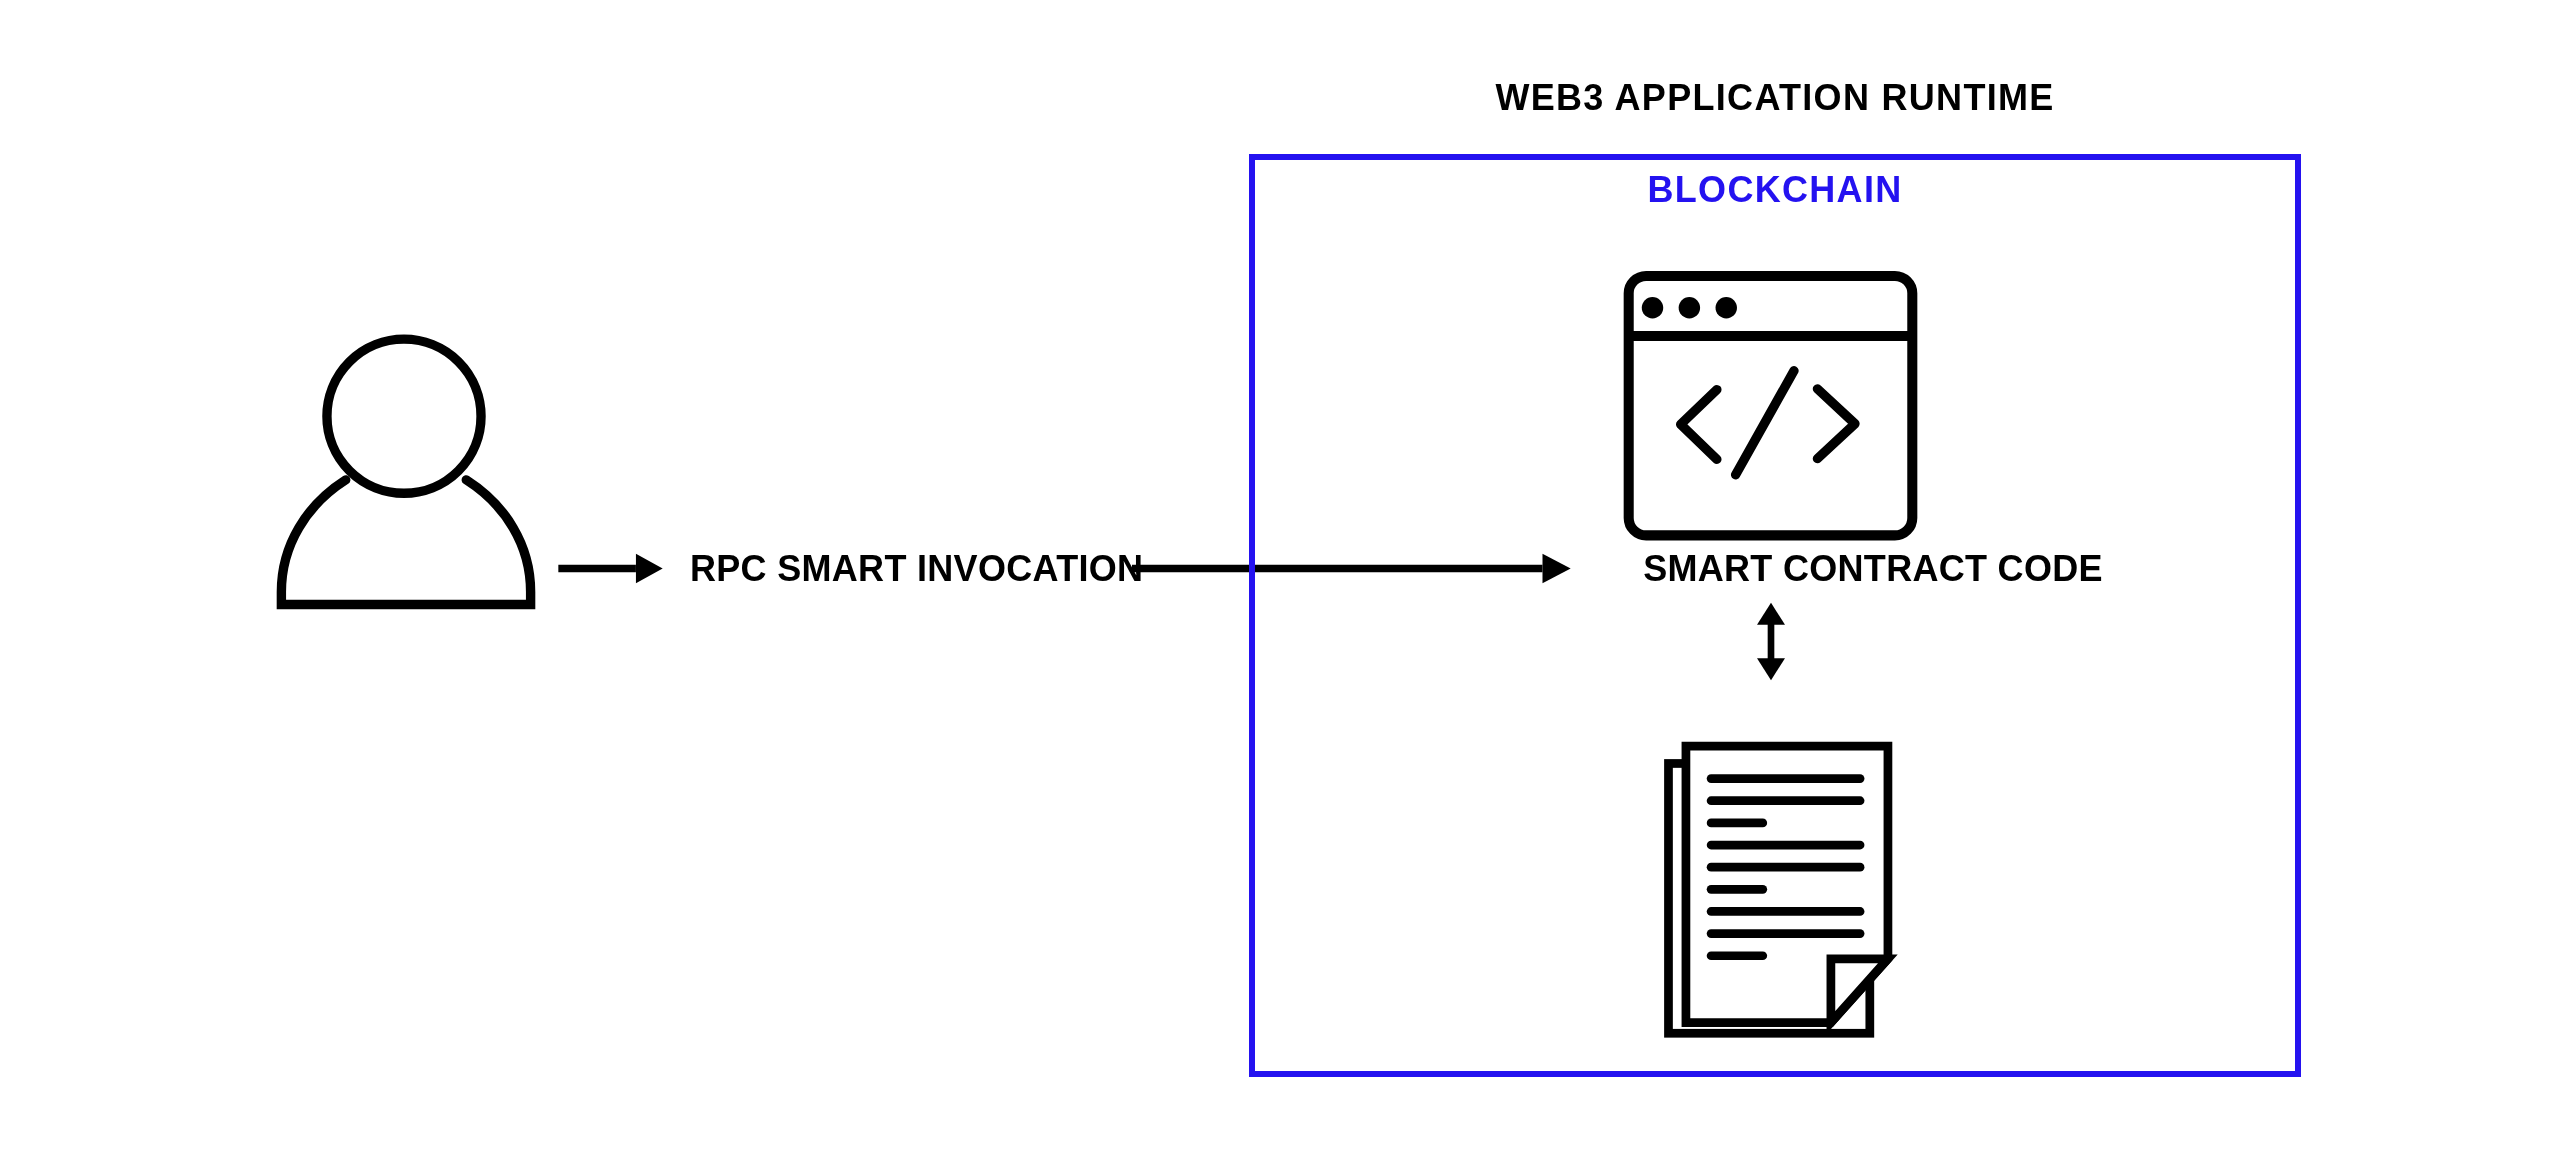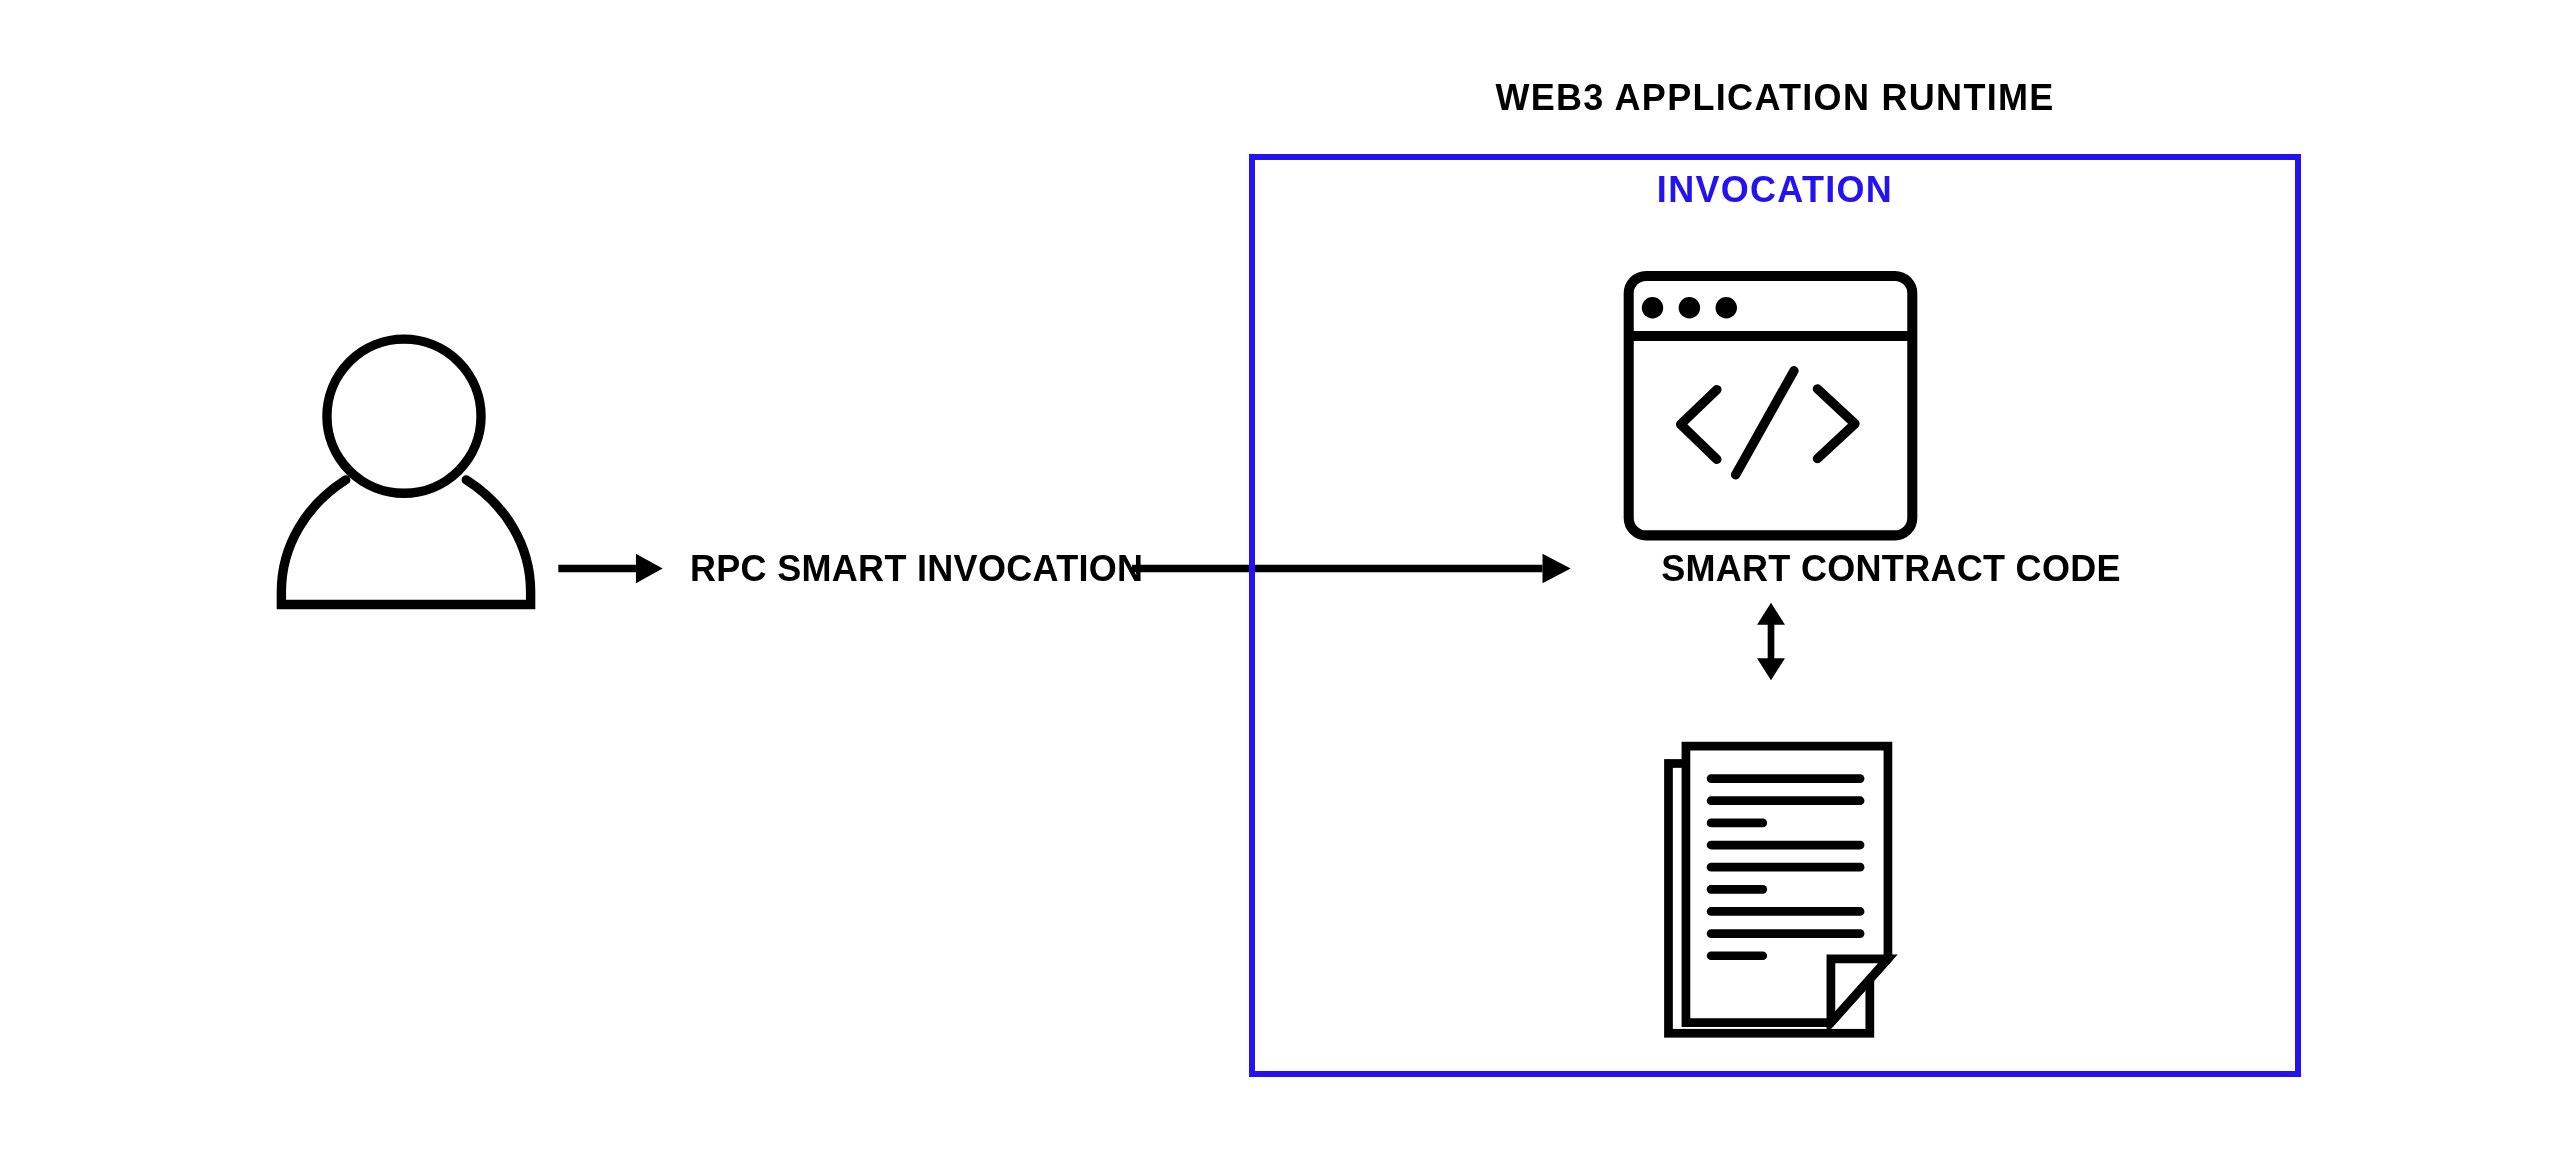--- a/index.html
+++ b/index.html
@@ -20,21 +20,21 @@
     font-weight:700;
     font-size:36px;
     line-height:1;
     letter-spacing:0.3px;
     text-align:center;
     white-space:nowrap;
     color:var(--ink);
   }
   .title{left:1249px;top:80px;width:1052px;letter-spacing:1.3px;}
   .blockchain-label{left:1249px;top:172px;width:1052px;color:var(--accent);letter-spacing:1.3px;}
-  .smart-contract-label{left:1249px;top:551px;width:1248px;margin-left:18px;}
+  .smart-contract-label{left:1249px;top:551px;width:1248px;}
   .ledger-label{left:1249px;top:698px;width:1052px;}
   .rpc-label{left:690px;top:551px;width:402px;}
   .blockchain-box{
     position:absolute;left:1249px;top:154px;width:1052px;height:923px;
     border:6.7px solid var(--accent);
     background:transparent;
   }
   svg{position:absolute;overflow:visible;color:var(--ink);}
   .user-icon{left:272px;top:329px;}
   .arrow-1{left:557px;top:551px;}
@@ -61,21 +61,21 @@
   </svg>
 
   <div class="label rpc-label">RPC SMART INVOCATION</div>
 
   <svg class="arrow-2" width="440" height="35" viewBox="0 0 656 52">
     <line x1="0" y1="26" x2="612" y2="26" stroke="currentColor" stroke-width="11"></line>
     <polygon points="612,4 612,48 654,26" fill="currentColor"></polygon>
   </svg>
 
   <div class="blockchain-box"></div>
-  <div class="label blockchain-label">INVOCATION</div>
+  <div class="label blockchain-label">BLOCKCHAIN</div>
 
   <svg class="browser-icon" width="295" height="272" viewBox="0 0 440 405">
     <rect x="8.5" y="8.5" width="423" height="387" rx="26" fill="none" stroke="currentColor" stroke-width="15"></rect>
     <line x1="10" y1="98" x2="430" y2="98" stroke="currentColor" stroke-width="15"></line>
     <g fill="currentColor">
       <circle cx="44" cy="56" r="16"></circle>
       <circle cx="99" cy="56" r="16"></circle>
       <circle cx="154" cy="56" r="16"></circle>
     </g>
     <g fill="none" stroke="currentColor" stroke-width="14" stroke-linecap="round" stroke-linejoin="round">

